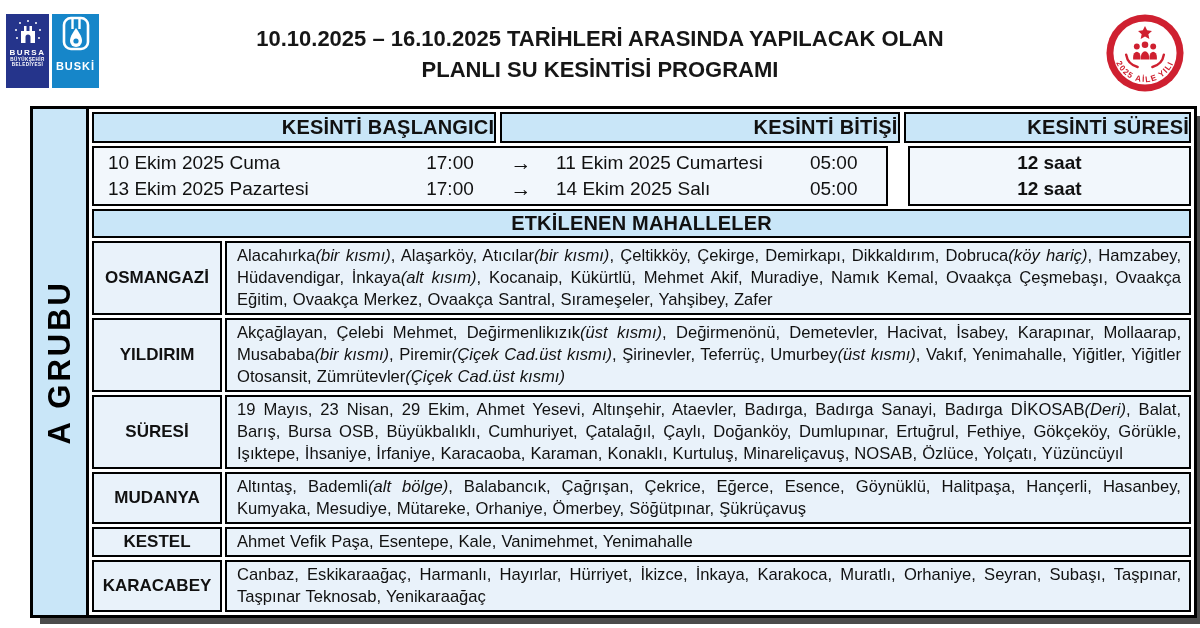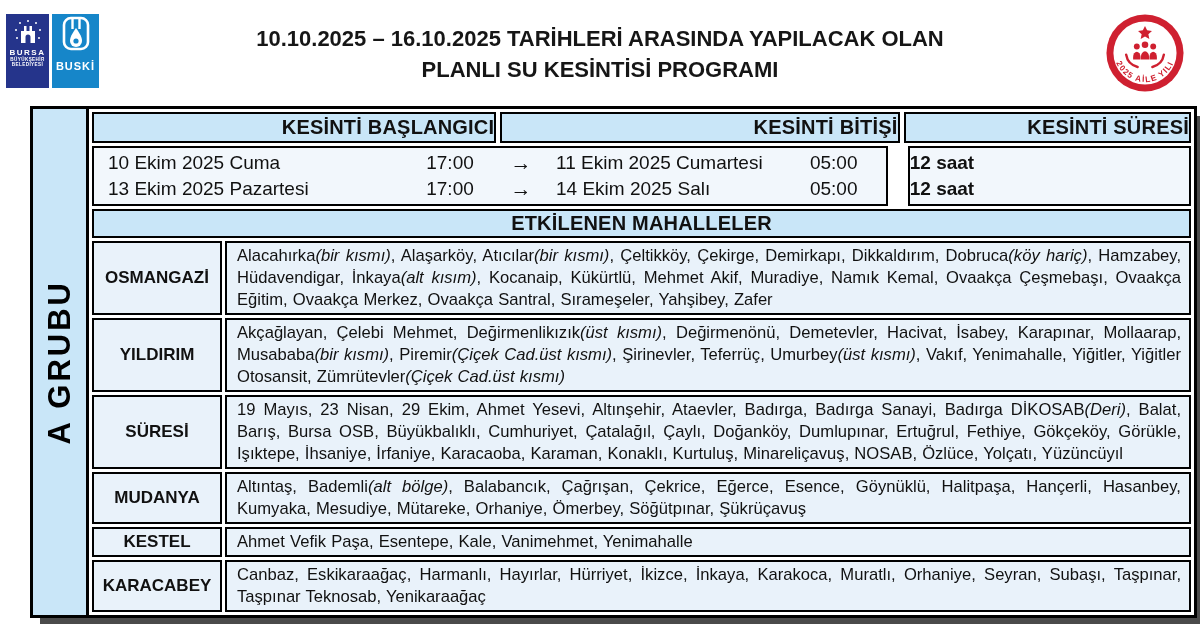--- a/index.html
+++ b/index.html
@@ -55,21 +55,21 @@
     display:flex;flex-direction:column;justify-content:center;padding:2px 0;
   }
   .date-line{
     display:grid;grid-template-columns:320px 72px 70px 1fr 104px;
     align-items:center;font-size:19px;height:26px;
   }
   .d-start{padding-left:14px;white-space:nowrap;}
   .d-time,.d-arrow,.d-endtime{text-align:center;white-space:nowrap;}
   .d-arrow{font-size:21px;}
   .d-end{white-space:nowrap;}
-  .duration{text-align:left;font-weight:bold;font-size:19px;height:26px;line-height:26px;}
+  .duration{text-align:center;font-weight:bold;font-size:19px;height:26px;line-height:26px;}
   .mah-hdr{
     background:#c9e6f8;border:2px solid #000;text-align:center;
     font-weight:bold;font-size:20px;padding:1px 0;letter-spacing:.2px;
   }
   .district-row{display:grid;grid-template-columns:130px 1fr;gap:3px;}
   .d-name{
     border:2px solid #000;background:#e9f2fa;display:flex;align-items:center;justify-content:center;
     font-weight:bold;font-size:17px;padding:0 2px;
   }
   .d-list{

